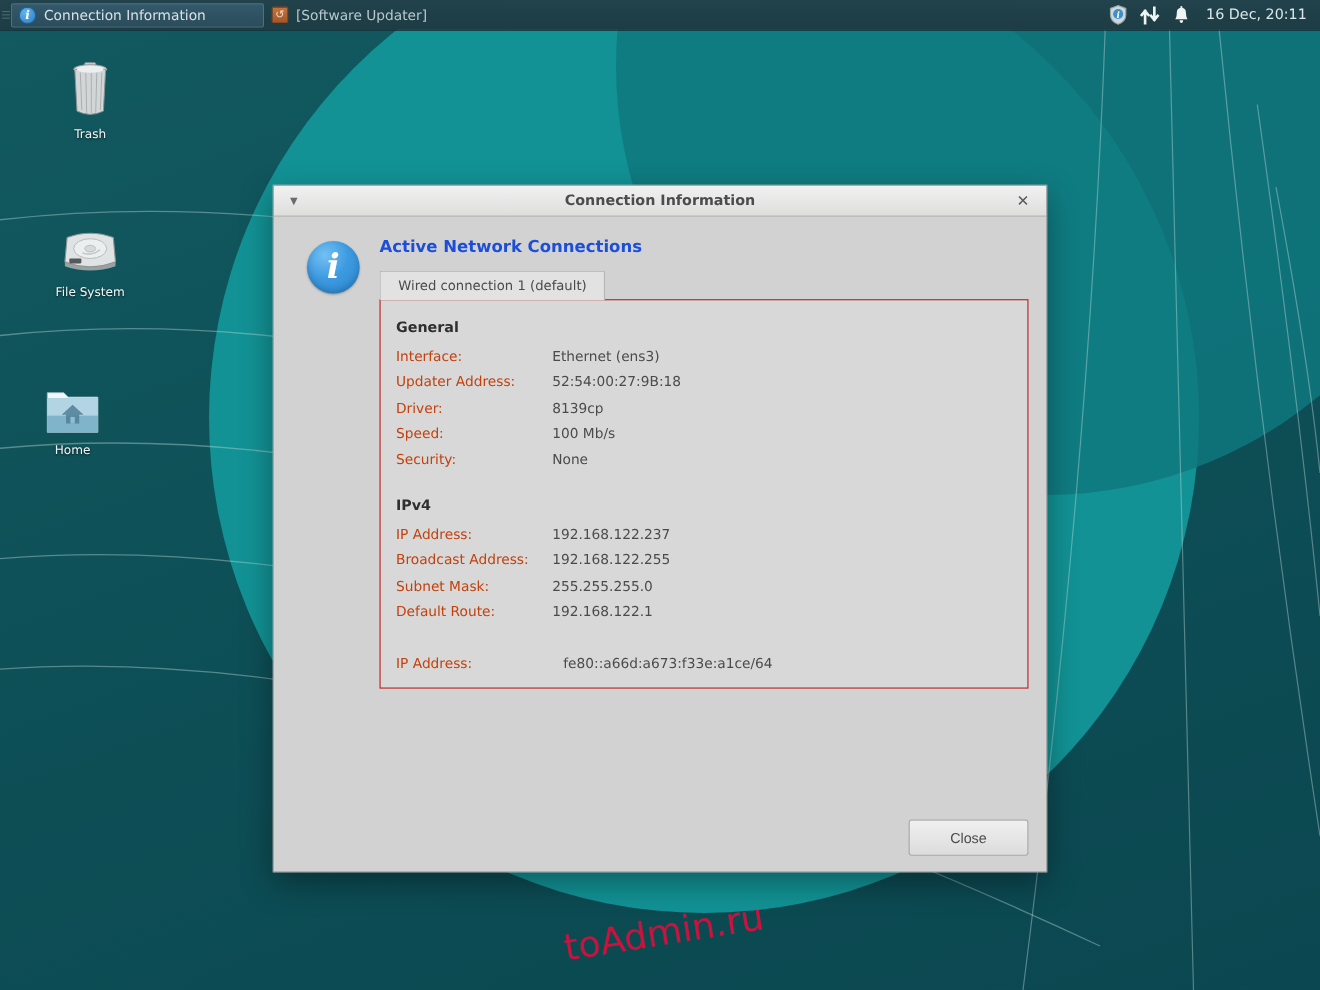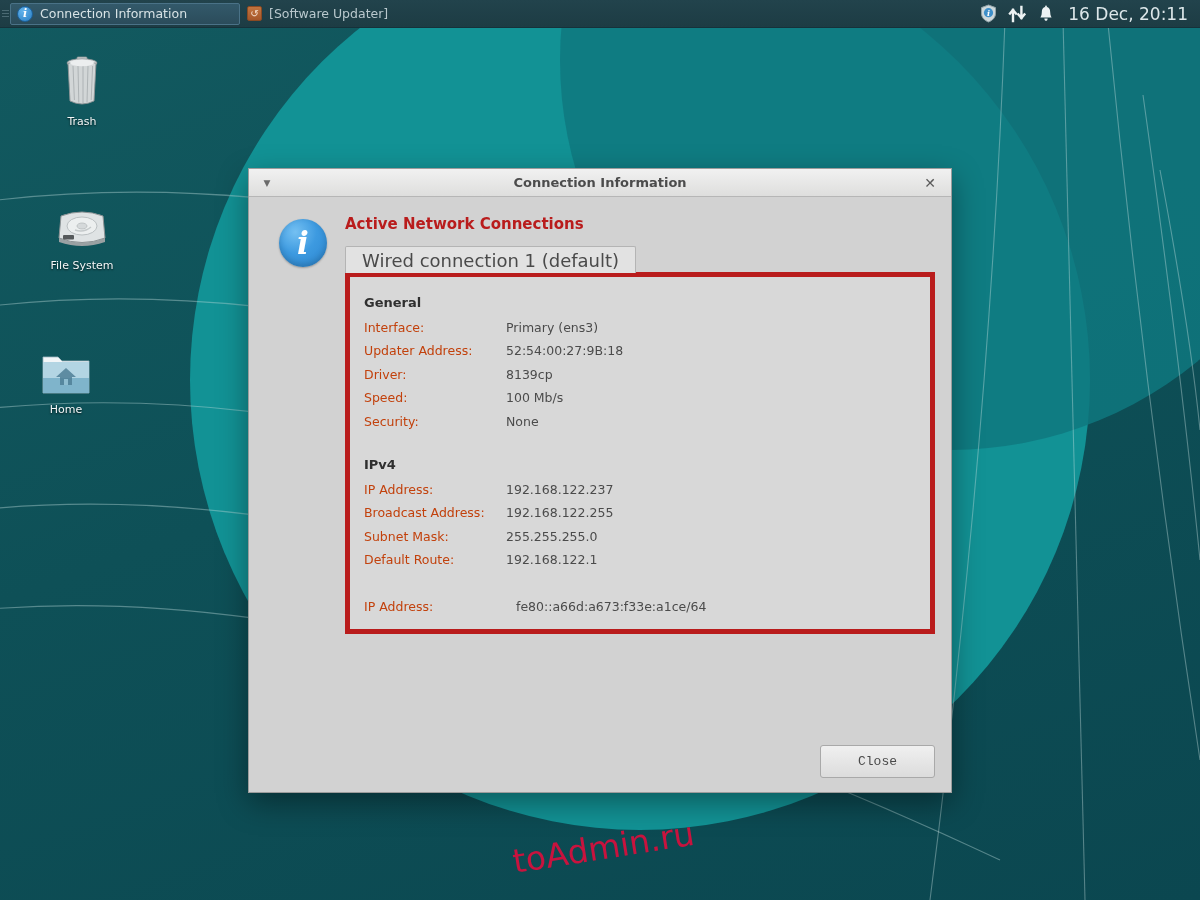--- a/index.html
+++ b/index.html
@@ -110,21 +110,21 @@
   }
 
   #tray {
     margin-left: auto;
     display: flex;
     align-items: center;
     gap: 11px;
     padding-right: 12px;
   }
   .tray-icon { display: flex; align-items: center; justify-content: center; }
-  #clock { font-size: 17px; color: #dce6e9; margin-left: 3px; }
+  #clock { font-size: 13px; color: #dce6e9; margin-left: 3px; }
 
   
   .desk-icon {
     position: absolute;
     width: 104px;
     text-align: center;
     z-index: 5;
   }
   .desk-icon .glyph {
     height: 62px;
@@ -211,47 +211,47 @@
     font-size: 31px;
     line-height: 1;
     flex: none;
     margin-left: 14px;
     margin-top: 4px;
   }
   #head-col { flex: 1; min-width: 0; }
   #dlg-heading {
     font-size: 15px;
     font-weight: bold;
-    color: #b91c1c;
+    color: #1d4ed8;
     margin-bottom: 13px;
   }
 
   
   #tabs-row {
     display: flex;
     align-items: flex-end;
     height: 27px;
     margin-left: 0;
   }
   .tab {
     height: 27px;
     padding: 0 16px;
     display: flex; align-items: center;
-    font-size: 18px;
+    font-size: 12px;
     color: #585858;
     background: #dcdcdc;
     border: 1px solid #b4b4b4;
     border-bottom: none;
     border-radius: 2px 2px 0 0;
   }
   .tab.selected { background: #e2e2e2; color: #4a4a4a; }
   #notebook {
     flex: 1;
     background: #d8d8d8;
-    border: 5px solid #b91c1c;
+    border: 1px solid #b91c1c;
     margin-top: -1px;
     padding: 18px 20px 10px 14px;
     overflow: hidden;
   }
 
   .sect-title {
     font-size: 13px;
     font-weight: bold;
     color: #2f2f2f;
     margin-bottom: 6px;
@@ -284,21 +284,21 @@
   }
   #close-btn {
     min-width: 100px;
     height: 33px;
     padding: 0 37px;
     background: linear-gradient(#f0f0f0, #dcdcdc);
     border: 1px solid #a9a9a9;
     border-radius: 3px;
     font-size: 13px;
     color: #4a4a4a;
-    font-family: Liberation Mono, monospace;
+    font-family: Liberation Sans, sans-serif;
   }
 
   
   #watermark {
     position: absolute;
     left: 516px;
     top: 842px;
     font-size: 33px;
     color: #c8133e;
     font-family: "DejaVu Sans", "Liberation Sans", sans-serif;
@@ -445,21 +445,21 @@
           </div>
 
           <div id="notebook">
 
             <div class="sect">
               <div class="sect-title">General</div>
               <table class="kv gen">
                 <tbody>
                     <tr>
                   <td class="k">Interface:</td>
-                  <td class="v">Primary (ens3)</td>
+                  <td class="v">Ethernet (ens3)</td>
                 </tr>
                 <tr>
                   <td class="k">Updater Address:</td>
                   <td class="v">52:54:00:27:9B:18</td>
                 </tr>
                 <tr>
                   <td class="k">Driver:</td>
                   <td class="v">8139cp</td>
                 </tr>
                 <tr>

